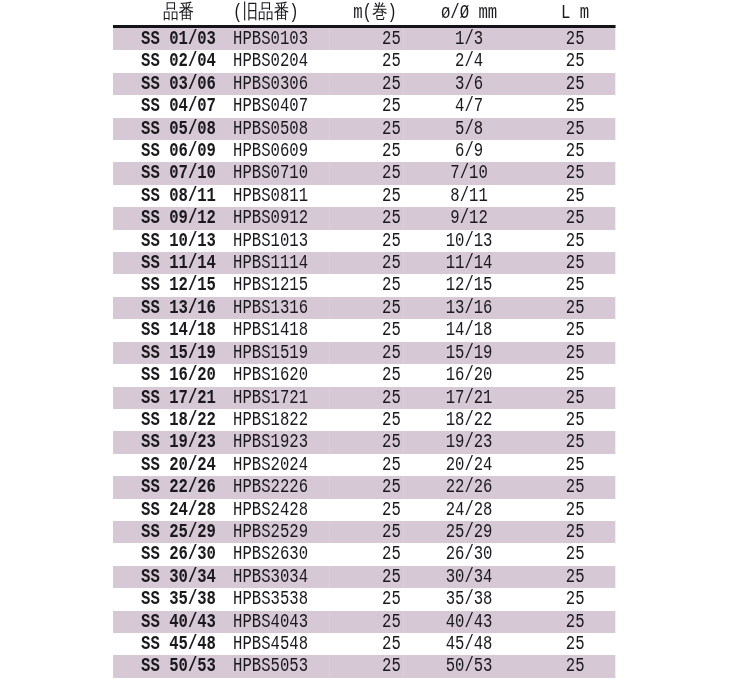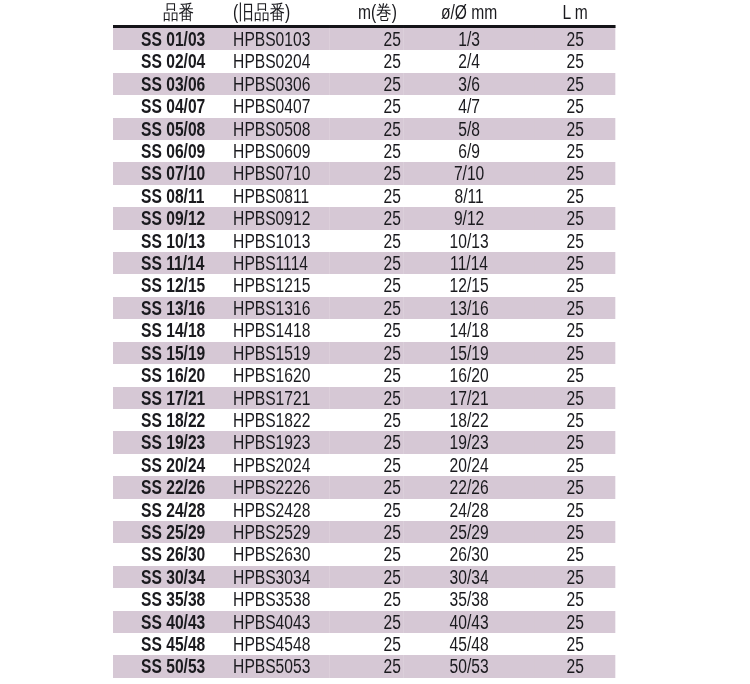--- a/index.html
+++ b/index.html
@@ -8,20 +8,21 @@
     height: 684px;
     background: #ffffff;
     font-family: "Liberation Sans", sans-serif;
   }
   .page {
     position: relative;
     width: 750px;
     height: 684px;
     overflow: hidden;
     background: #ffffff;
+    font-family: Liberation Mono, monospace;
   }
   table.spec {
     position: absolute;
     left: 113px;
     top: 0;
     width: 644px;
     border-collapse: collapse;
     table-layout: fixed;
     transform: scaleX(0.78);
     transform-origin: 0 0;

